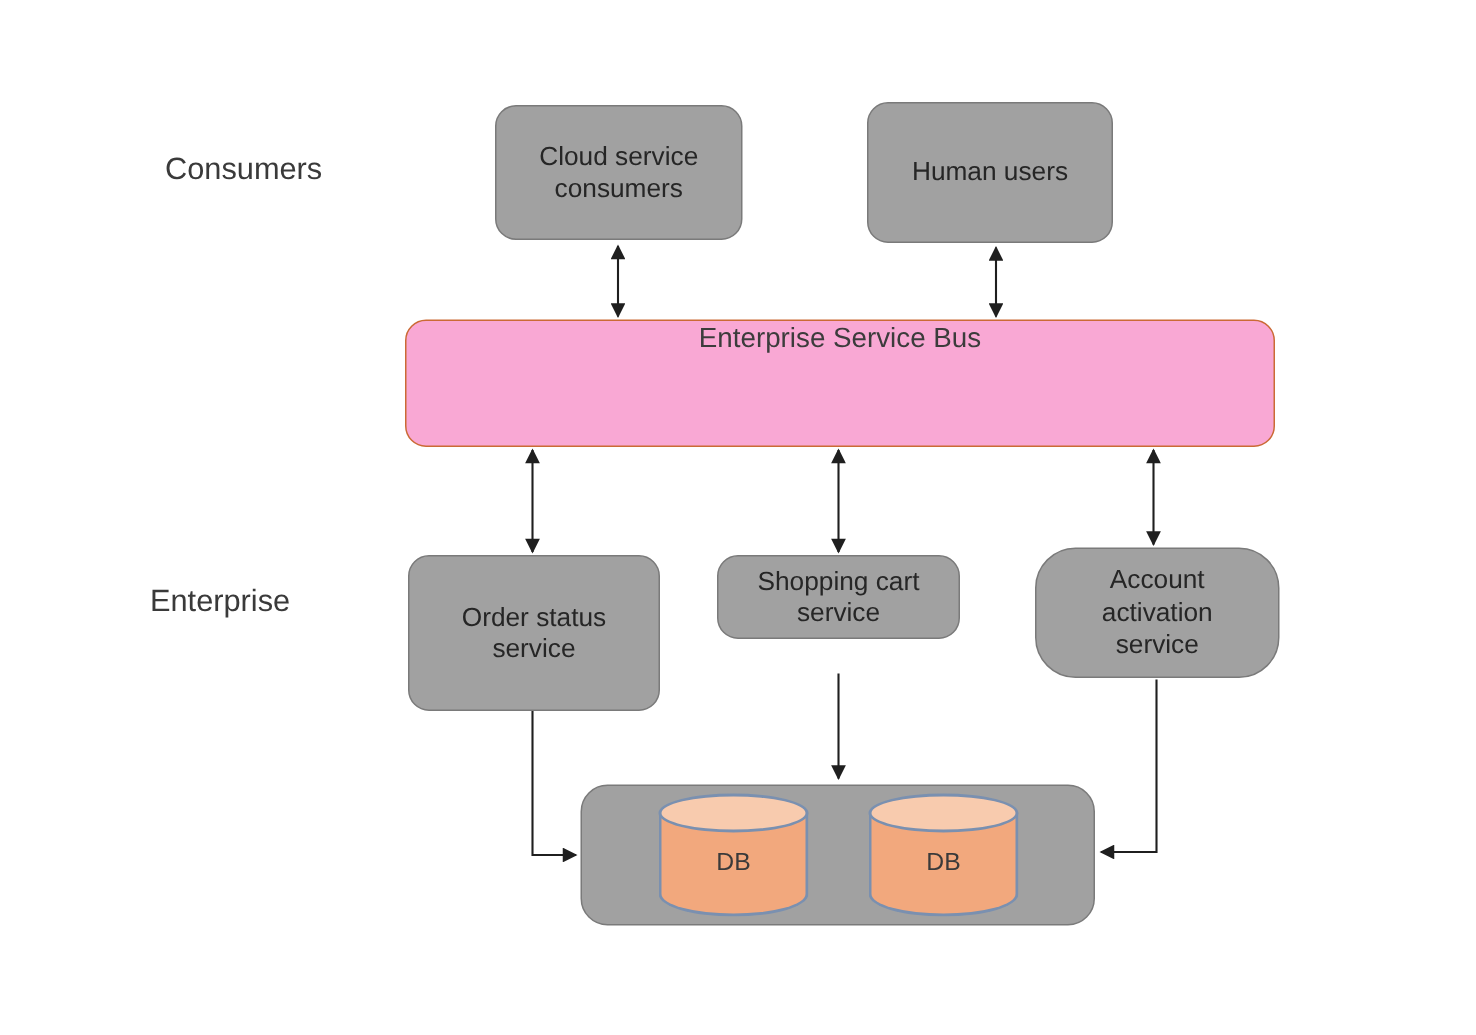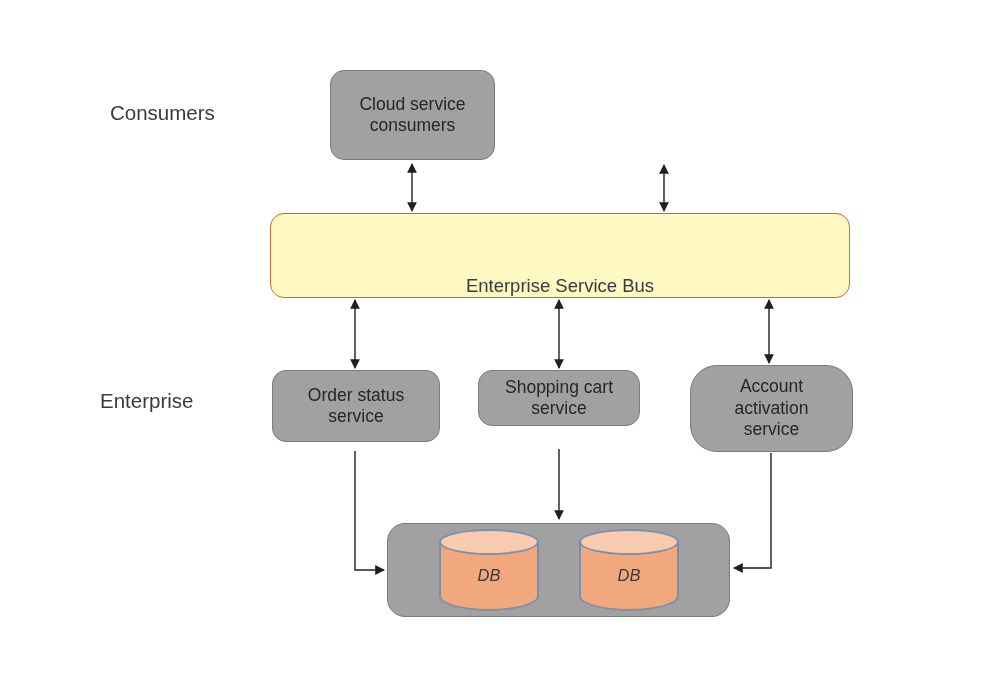--- a/index.html
+++ b/index.html
@@ -44,48 +44,47 @@
     align-items: center;
     justify-content: center;
     text-align: center;
     color: #262626;
     font-size: 17.5px;
     line-height: 1.22;
     white-space: pre-line;
   }
   .cloud-box   { left: 310px; top: 70px;  width: 165px; height: 90px; }
   .human-box   { left: 558px; top: 68px;  width: 164px; height: 94px; }
-  .order-box   { left: 252px; top: 370px; width: 168px; height: 72px; }
+  .order-box   { left: 252px; top: 370px; width: 168px; height: 104px; }
   .cart-box    { left: 458px; top: 370px; width: 162px; height: 56px; }
   .account-box { left: 670px; top: 365px; width: 163px; height: 87px; border-radius: 27px; }
 
   .esb-box {
     position: absolute;
     box-sizing: border-box;
     left: 250px; top: 213px;
     width: 580px; height: 85px;
-    background: #fef9c3;
+    background: #f9a8d4;
     border: 1.8px solid #cb6a35;
     border-radius: 14px;
     display: flex;
-    align-items: flex-end;
+    align-items: flex-start;
     justify-content: center;
     color: #3c3c3c;
     font-size: 18.5px;
   }
 
   .db-group {
     position: absolute;
     box-sizing: border-box;
     left: 367px; top: 523px;
     width: 343px; height: 94px;
     background: #a1a1a1;
     border: 1.5px solid #7a7a7a;
     border-radius: 18px;
-    font-style: italic;
   }
   .cylinder {
     position: absolute;
     top: 5px;
     width: 100px;
     height: 82px;
   }
   .cyl-1 { left: 51px; }
   .cyl-2 { left: 191px; }
   .cyl-body {
@@ -142,20 +141,23 @@
 
   <div class="section-label consumers-label">Consumers</div>
 
   <div class="section-label providers-label">Enterprise</div>
 
   <div class="node cloud-box">
     <span>Cloud service
 consumers</span>
   </div>
 
+  <div class="node human-box">
+    <span>Human users</span>
+  </div>
 
   <div class="esb-box">
     <span>Enterprise Service Bus</span>
   </div>
 
   <div class="node order-box">
     <span>Order status
 service</span>
   </div>
 

